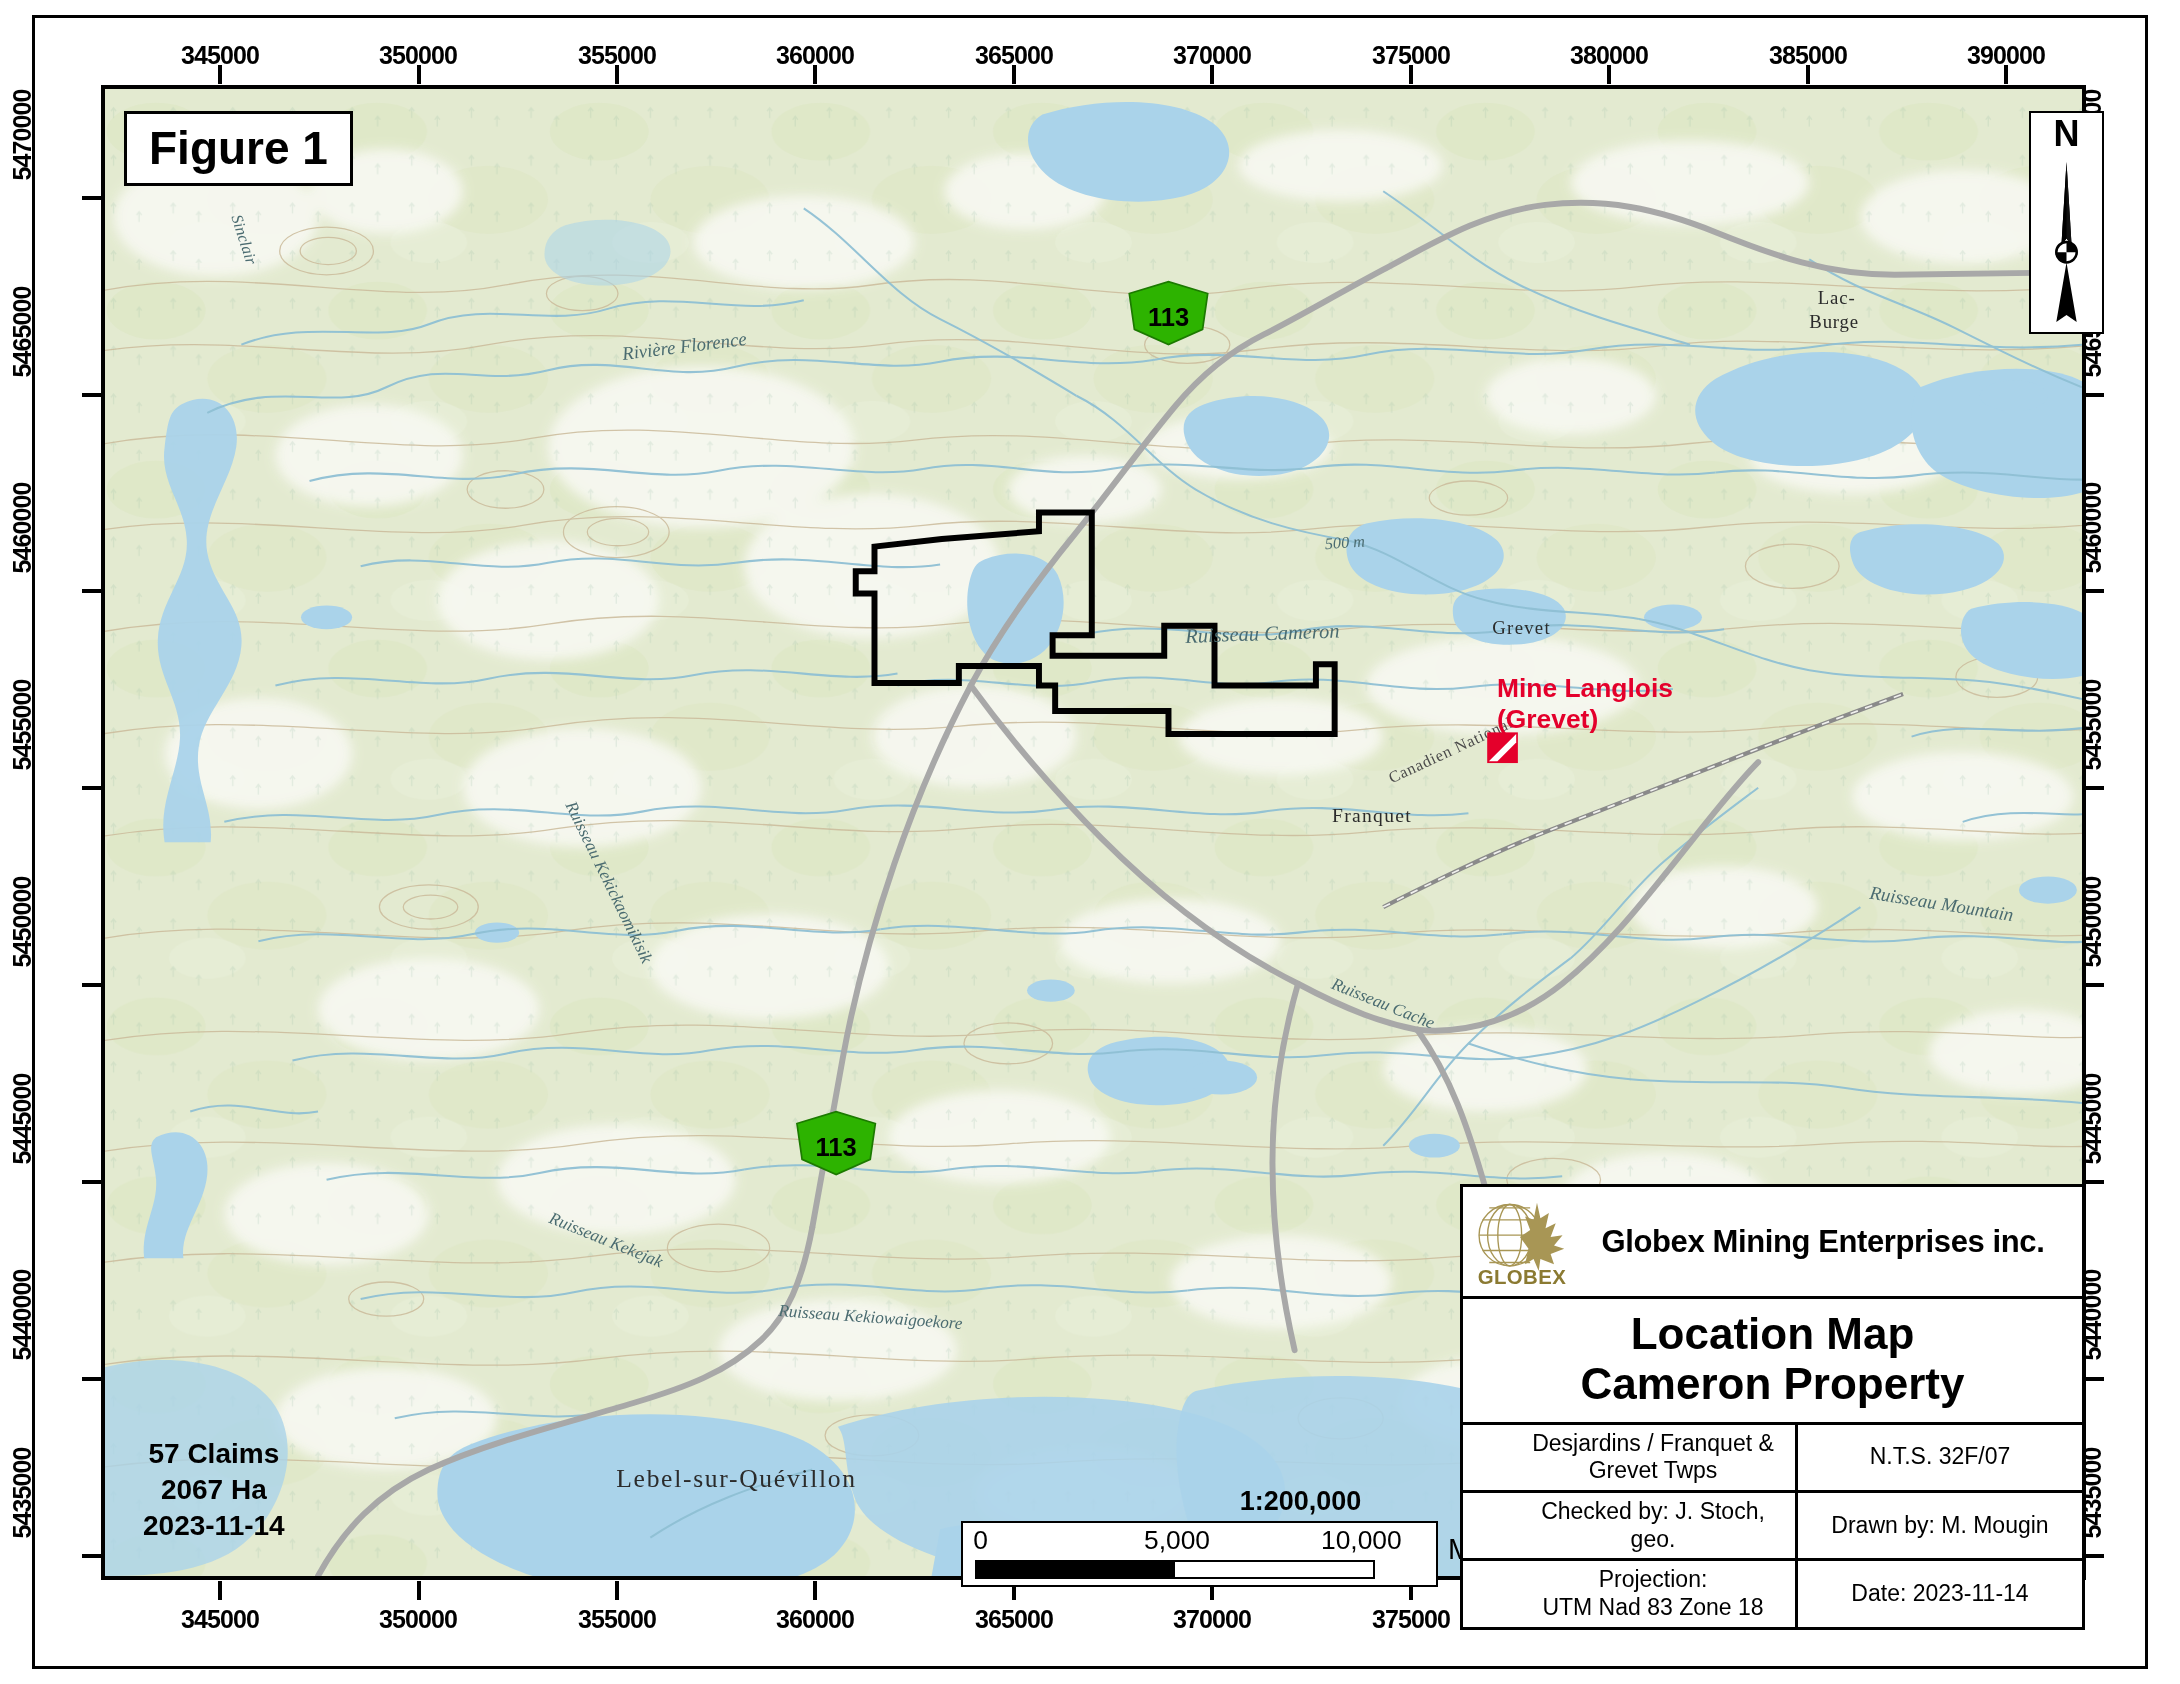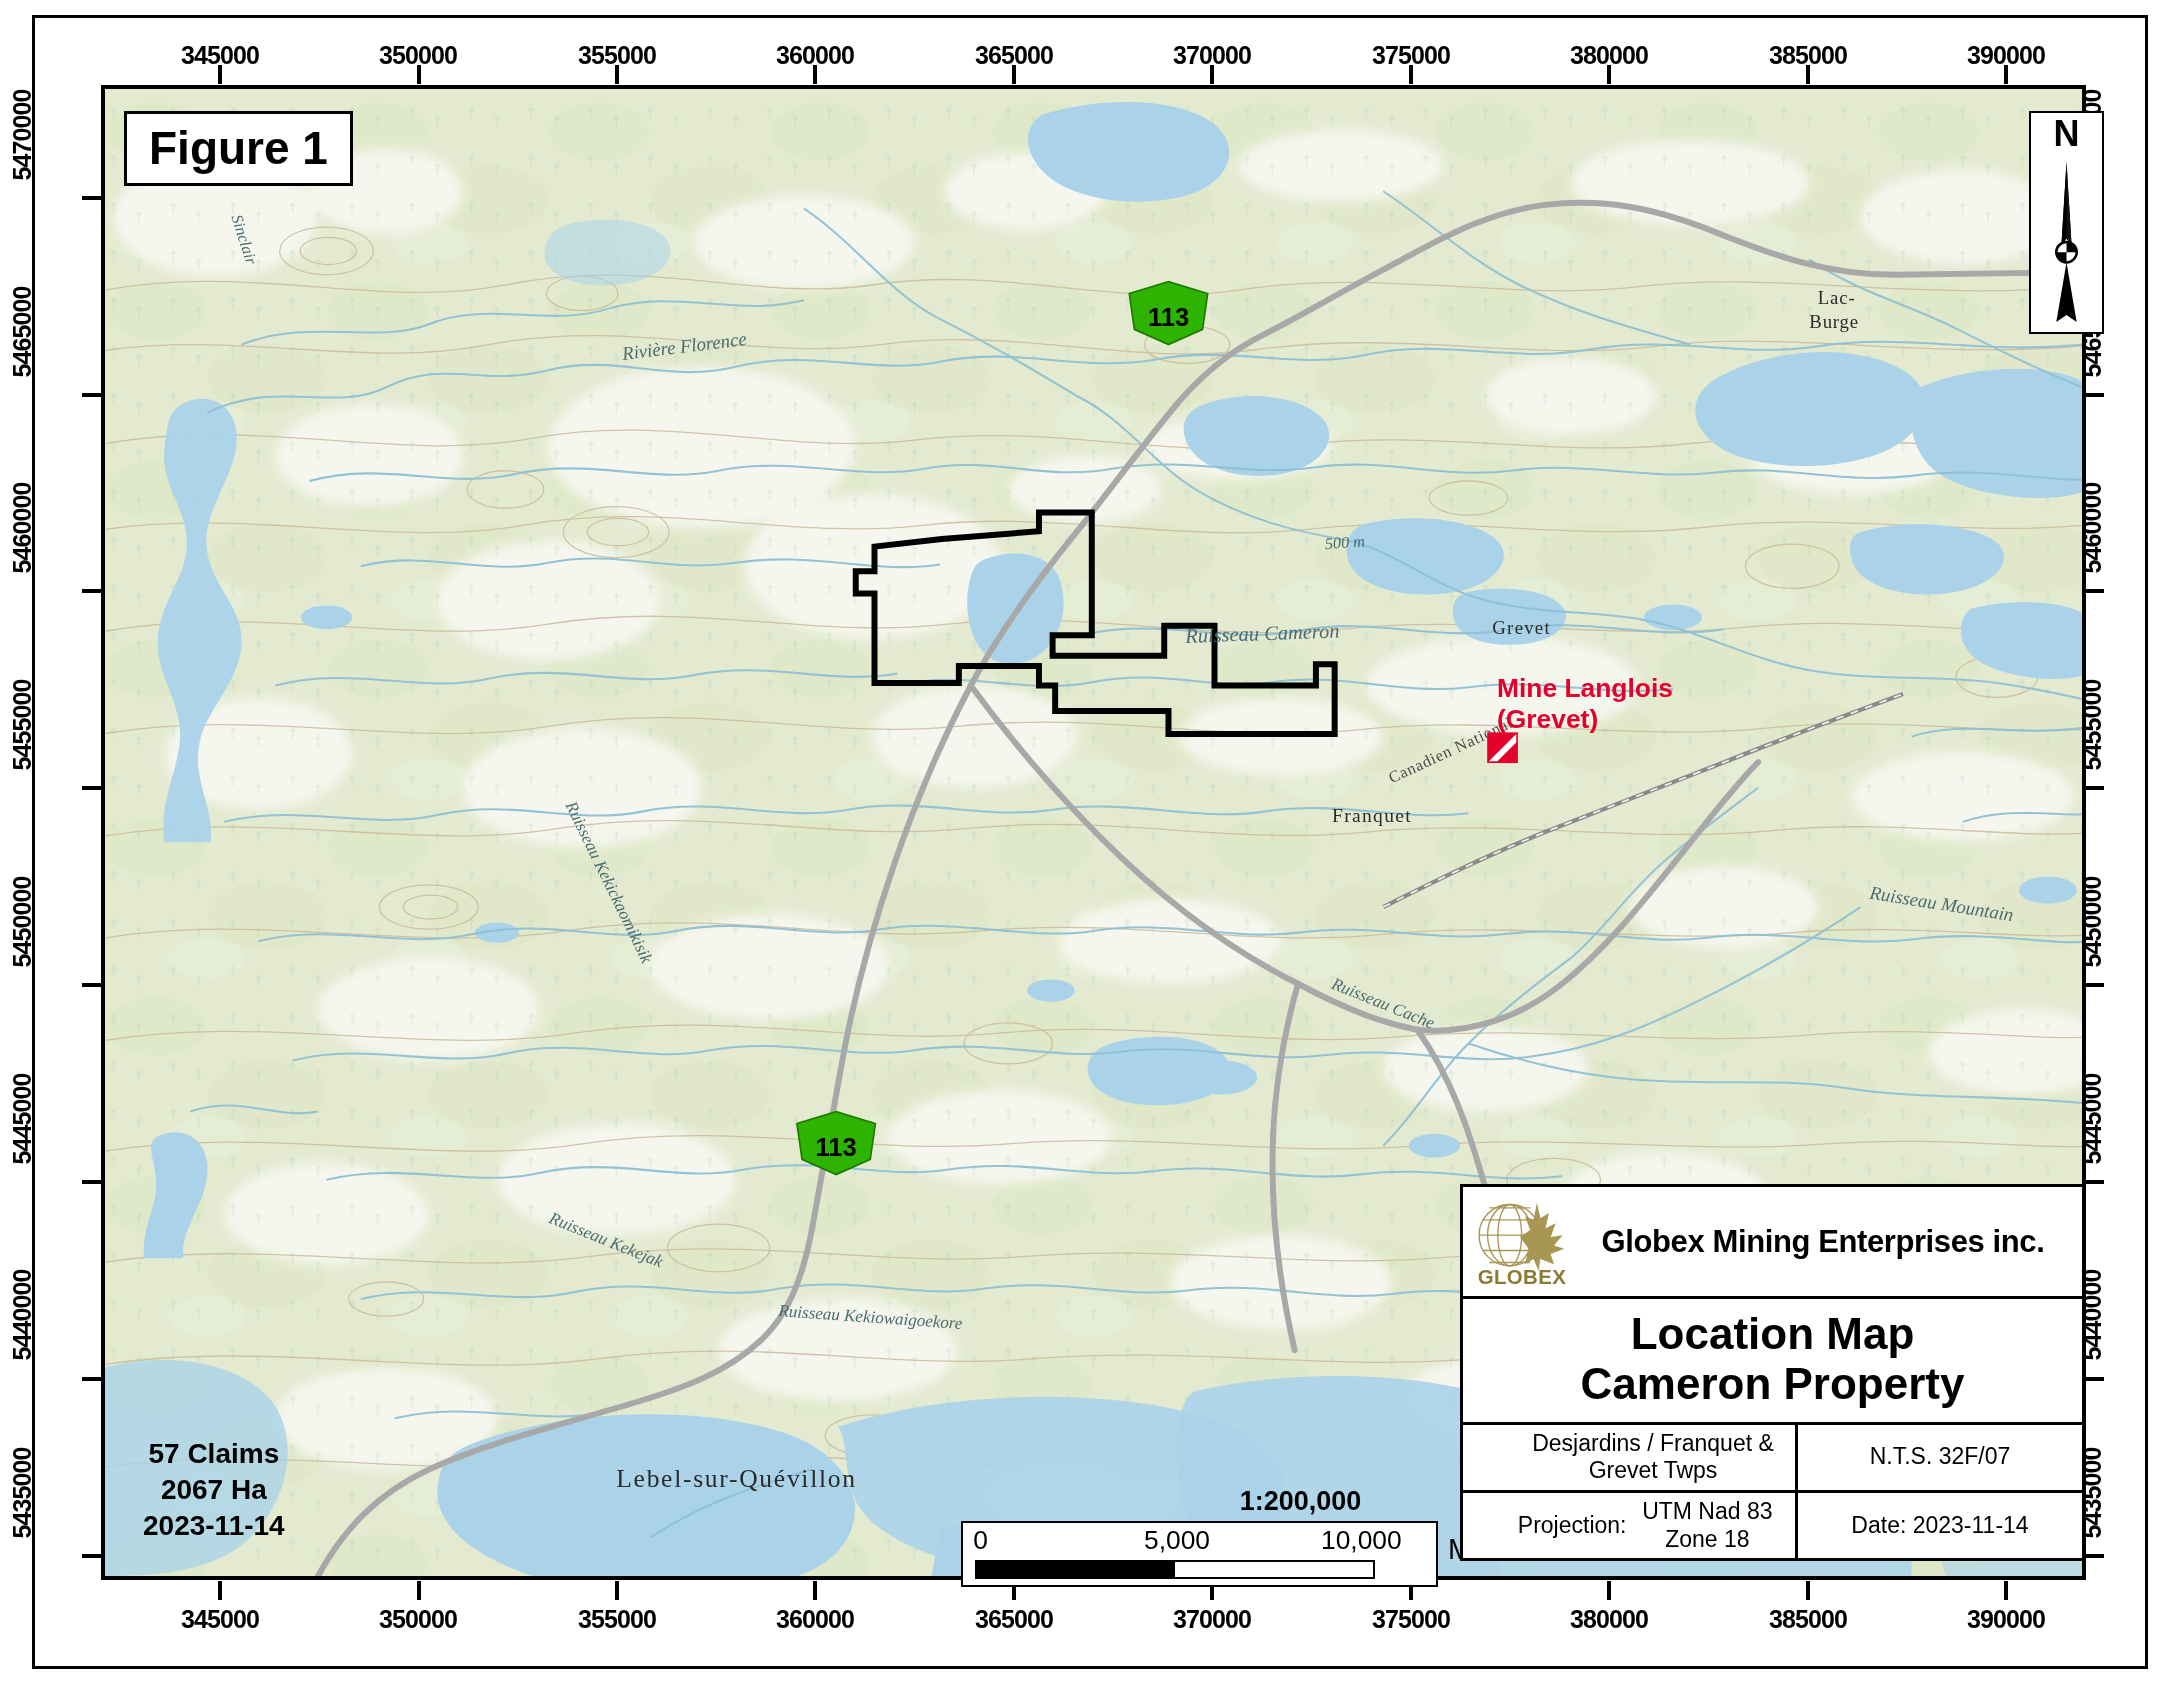--- a/index.html
+++ b/index.html
@@ -489,23 +489,27 @@
     <div id="tb-maintitle">
       <div>Location Map</div>
       <div>Cameron Property</div>
     </div>
 
     <div class="tb-row">
       <div class="tb-cell">Desjardins / Franquet &amp; Grevet Twps</div>
       <div class="tb-cell">N.T.S. 32F/07</div>
     </div>
 
-
     <div class="tb-row">
-      <div class="tb-cell" style="flex-direction:row;">
+      <div class="tb-cell">Checked by: J. Stoch, geo.</div>
+      <div class="tb-cell">Drawn by: M. Mougin</div>
+    </div>
+
+    <div class="tb-row">
+      <div class="tb-cell" style="flex-direction:column;">
         <div>Projection:</div>
         <div>UTM Nad 83 Zone 18</div>
       </div>
       <div class="tb-cell">Date: 2023-11-14</div>
     </div>
   </div>
 
 </div>
 
 

